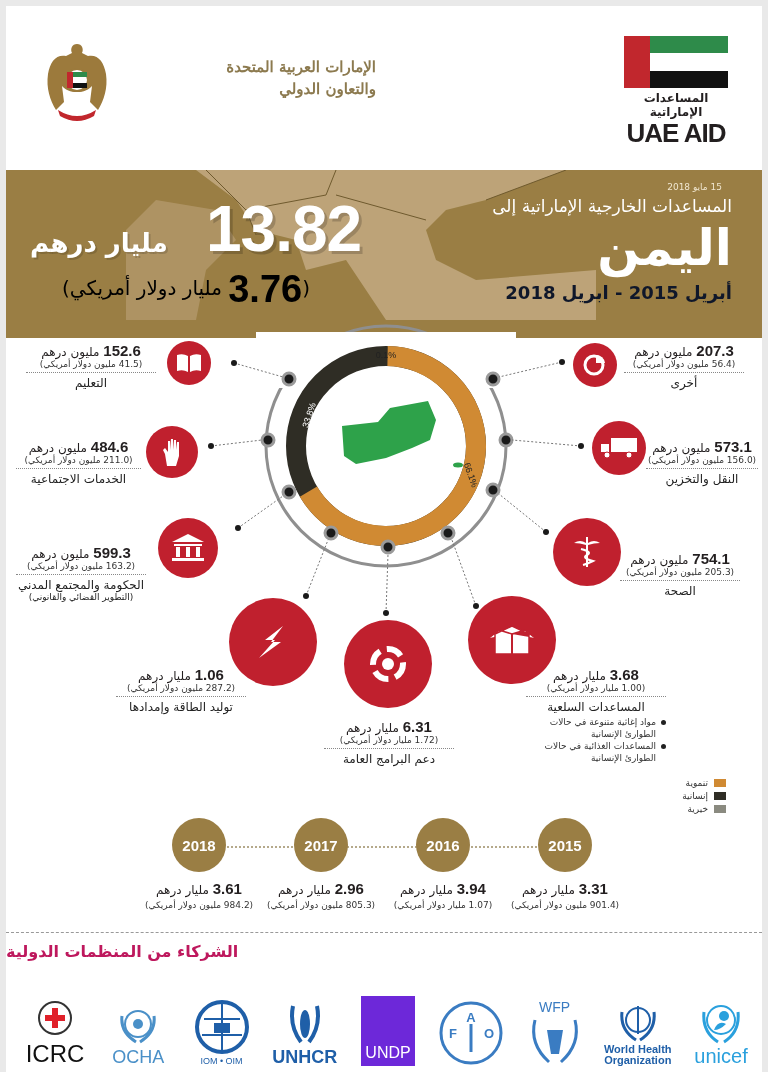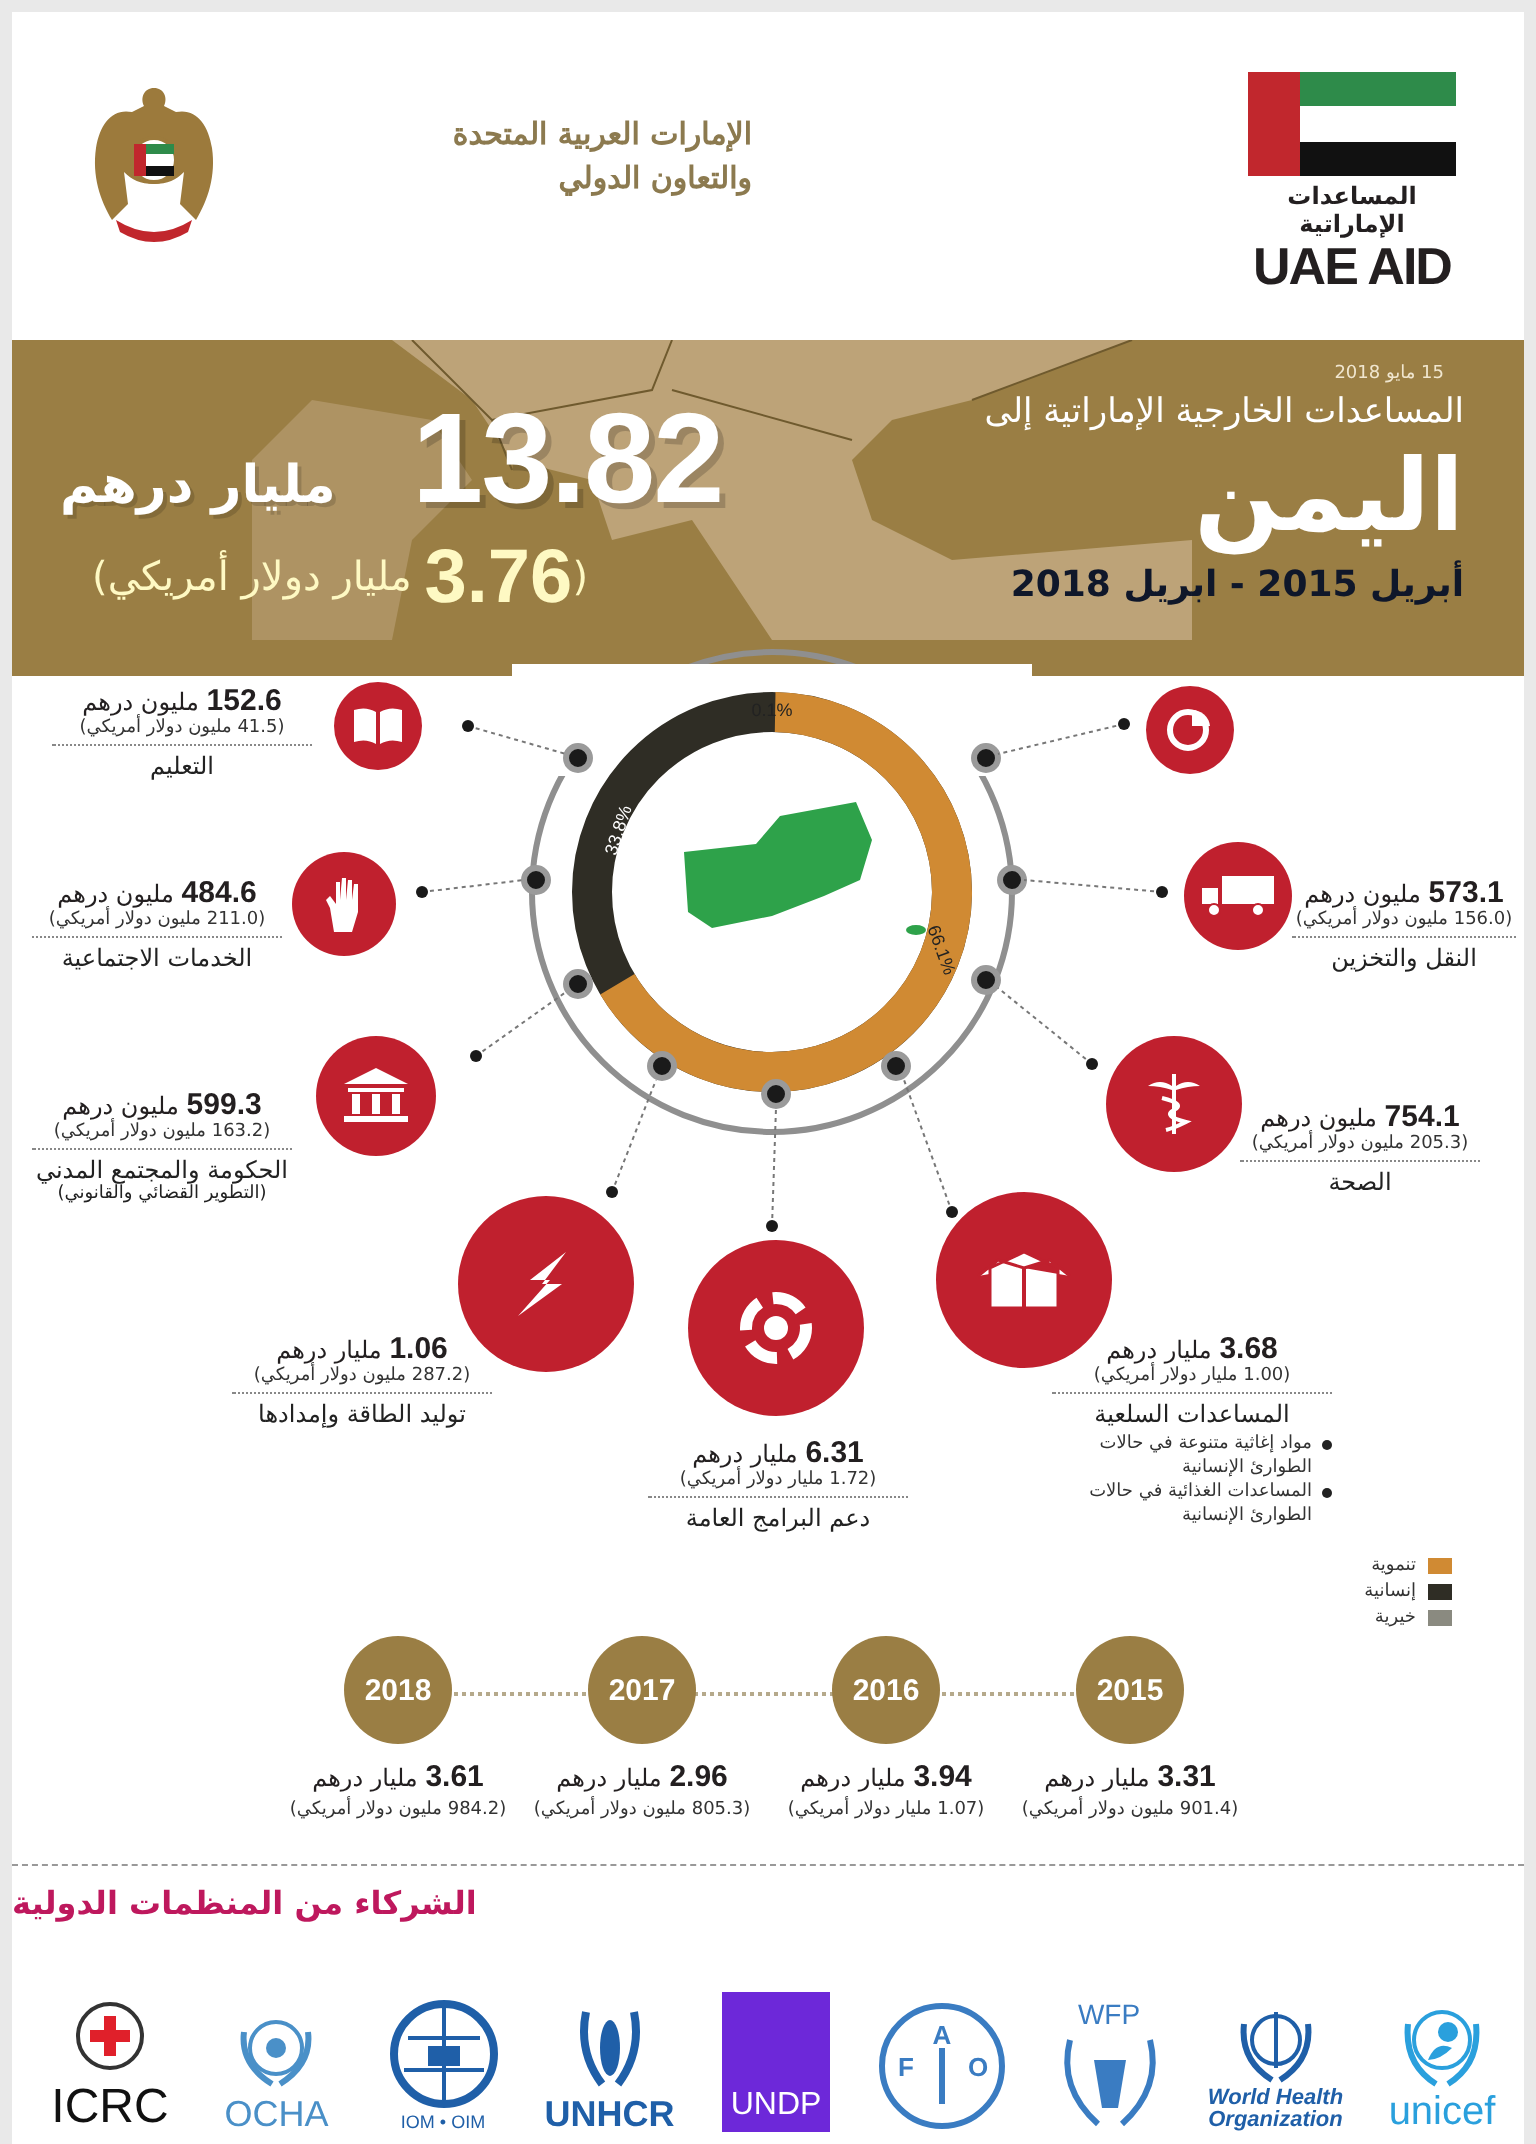--- a/index.html
+++ b/index.html
@@ -22,21 +22,21 @@
 
   
   .banner { position: absolute; left: 0; top: 164px; width: 756px; height: 168px; background: #9a7e44; overflow: hidden; }
   .banner svg.map { position: absolute; left: 0; top: 0; }
   .b-date { position: absolute; right: 40px; top: 12px; font-size: 9px; color: #f0e6cf; direction: rtl; }
   .b-sub { position: absolute; right: 30px; top: 26px; font-size: 17px; color: #fff; direction: rtl; }
   .b-country { position: absolute; right: 30px; top: 46px; font-size: 50px; color: #fff; font-weight: bold; direction: rtl; line-height: 64px; }
   .b-period { position: absolute; right: 30px; top: 112px; font-size: 18px; color: #0f172a; font-weight: bold; direction: rtl; }
   .b-big { position: absolute; left: 200px; top: 22px; font-family: "Liberation Sans", sans-serif; font-size: 64px; font-weight: bold; color: #fff; letter-spacing: -1px; text-shadow: 3px 3px 0 rgba(0,0,0,0.18); }
   .b-unit { position: absolute; left: 24px; top: 58px; font-size: 26px; font-weight: bold; color: #fff; direction: rtl; text-shadow: 2px 2px 0 rgba(0,0,0,0.15); }
-  .b-usd { position: absolute; left: 40px; top: 98px; color: #fef9c3; direction: rtl; font-size: 20px; }
+  .b-usd { position: absolute; left: 56px; top: 98px; color: #000000; direction: rtl; font-size: 20px; }
   .b-usd .n { font-family: "Liberation Sans", sans-serif; font-size: 38px; font-weight: bold; vertical-align: middle; }
 
   
   .ring-wrap { position: absolute; left: 0; top: 0; }
 
   
   .cat { position: absolute; text-align: center; direction: rtl; }
   .cat .amt { font-size: 12px; white-space: nowrap; }
   .cat .amt b { font-family: "Liberation Sans", sans-serif; font-size: 15px; font-weight: bold; }
   .cat .usd { font-size: 9px; color: #333; white-space: nowrap; border-bottom: 1px dotted #888; padding-bottom: 3px; margin-bottom: 3px; }
@@ -256,20 +256,25 @@
   <div class="cat" style="left:614px;top:544px;width:120px;">
     <div class="amt"><b>754.1</b> <span>مليون درهم</span></div>
     <div class="usd">(205.3 مليون دولار أمريكي)</div>
     <div class="lbl">الصحة</div>
   </div>
   <div class="cat" style="left:640px;top:432px;width:112px;">
     <div class="amt"><b>573.1</b> <span>مليون درهم</span></div>
     <div class="usd">(156.0 مليون دولار أمريكي)</div>
     <div class="lbl">النقل والتخزين</div>
   </div>
+  <div class="cat" style="left:618px;top:336px;width:120px;">
+    <div class="amt"><b>207.3</b> <span>مليون درهم</span></div>
+    <div class="usd">(56.4 مليون دولار أمريكي)</div>
+    <div class="lbl">أخرى</div>
+  </div>
 
   <div class="legend">
     <div class="row">
         <span class="sw" style="background:#d08a33"></span>
         <span>تنموية</span>
       </div>
     <div class="row">
         <span class="sw" style="background:#2f2d25"></span>
         <span>إنسانية</span>
       </div>
@@ -356,21 +361,21 @@
           <path d="M8 6 Q2 30 22 48 M48 6 Q54 30 34 48" stroke="#3a7cc2" stroke-width="3" fill="none"></path>
           <path d="M20 16 L36 16 L32 40 L24 40 Z" fill="#3a7cc2"></path>
         </svg>
     </div>
     <div class="logo">
       <svg width="44" height="44" viewBox="0 0 44 44">
           <circle cx="22" cy="20" r="12" fill="none" stroke="#1f5fa8" stroke-width="2"></circle>
           <path d="M6 12 Q4 30 20 40 M38 12 Q40 30 24 40" stroke="#1f5fa8" stroke-width="3" fill="none"></path>
           <rect x="21" y="6" width="2" height="28" fill="#1f5fa8"></rect>
         </svg>
-      <div class="lt" style="font-size:11px;font-weight:bold;color:#1f5fa8;font-style:italic;">World Health Organization</div>
+      <div class="lt" style="font-size:11px;font-weight:bold;color:#1f5fa8;">World Health Organization</div>
     </div>
     <div class="logo">
       <svg width="46" height="46" viewBox="0 0 46 46">
           <circle cx="23" cy="20" r="14" fill="none" stroke="#2aa0dd" stroke-width="2"></circle>
           <path d="M6 12 Q4 32 20 42 M40 12 Q42 32 26 42" stroke="#2aa0dd" stroke-width="3" fill="none"></path>
           <circle cx="26" cy="16" r="5" fill="#2aa0dd"></circle>
           <path d="M16 30 Q20 20 28 24 Q22 30 16 30 Z" fill="#2aa0dd"></path>
         </svg>
       <div class="lt" style="font-size:20px;color:#2aa0dd;">unicef</div>
     </div>

